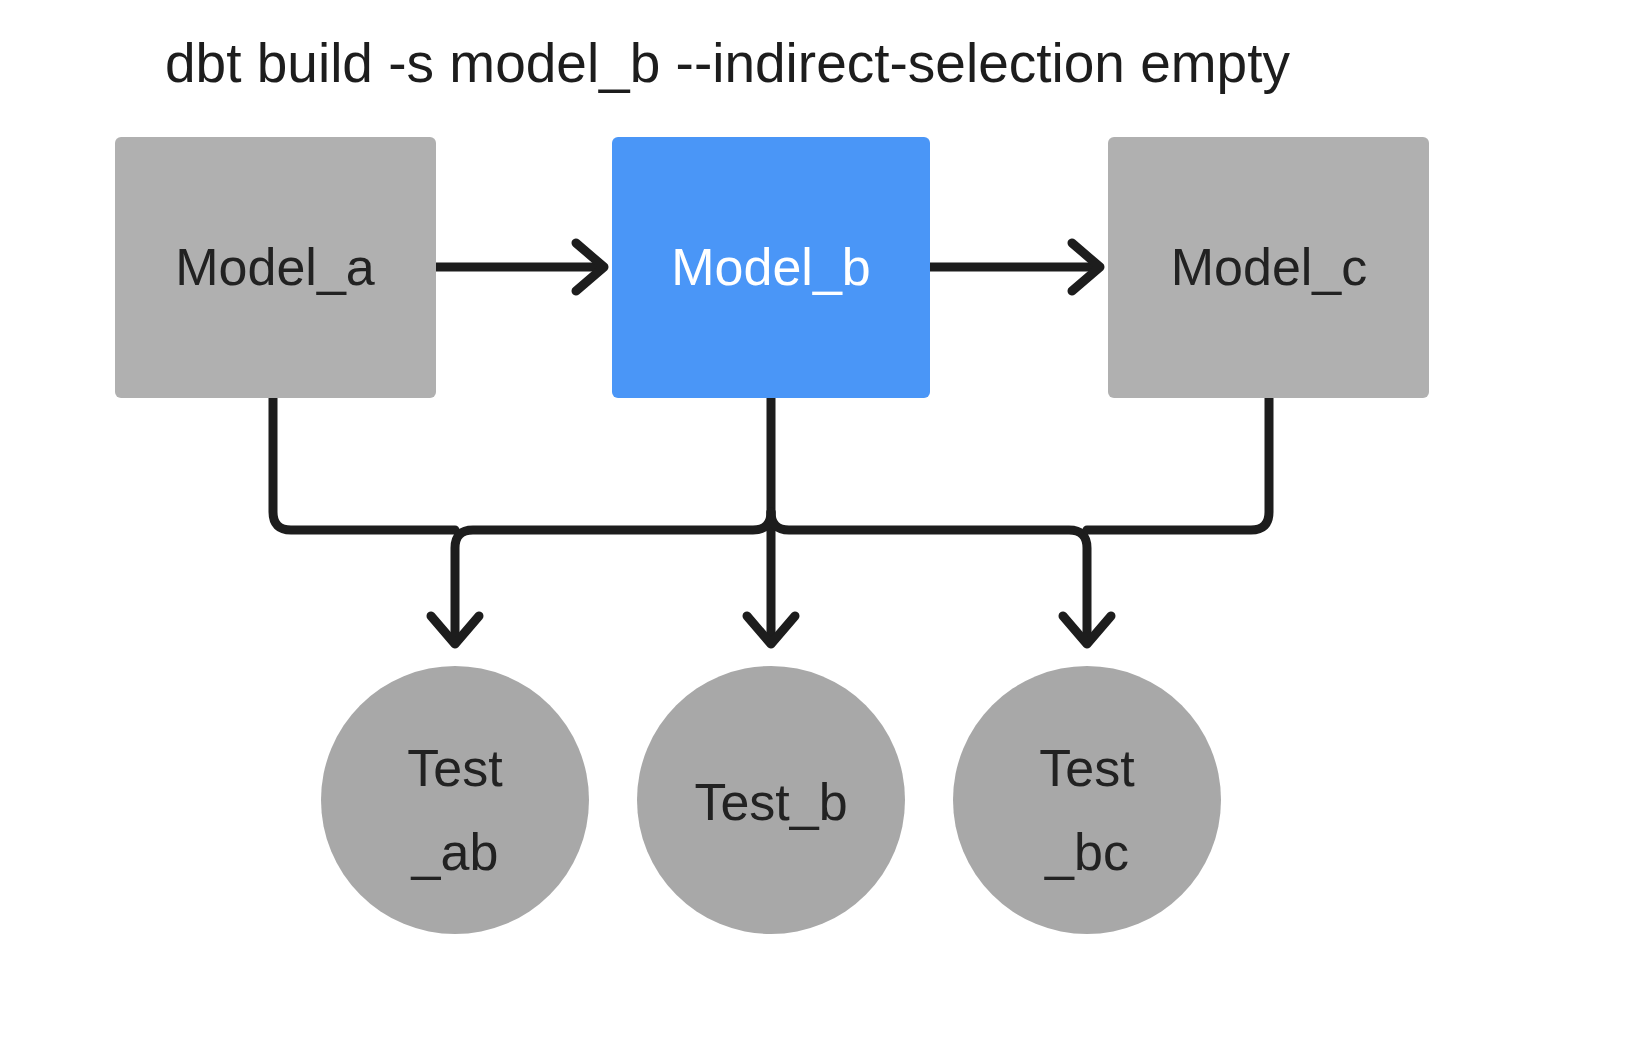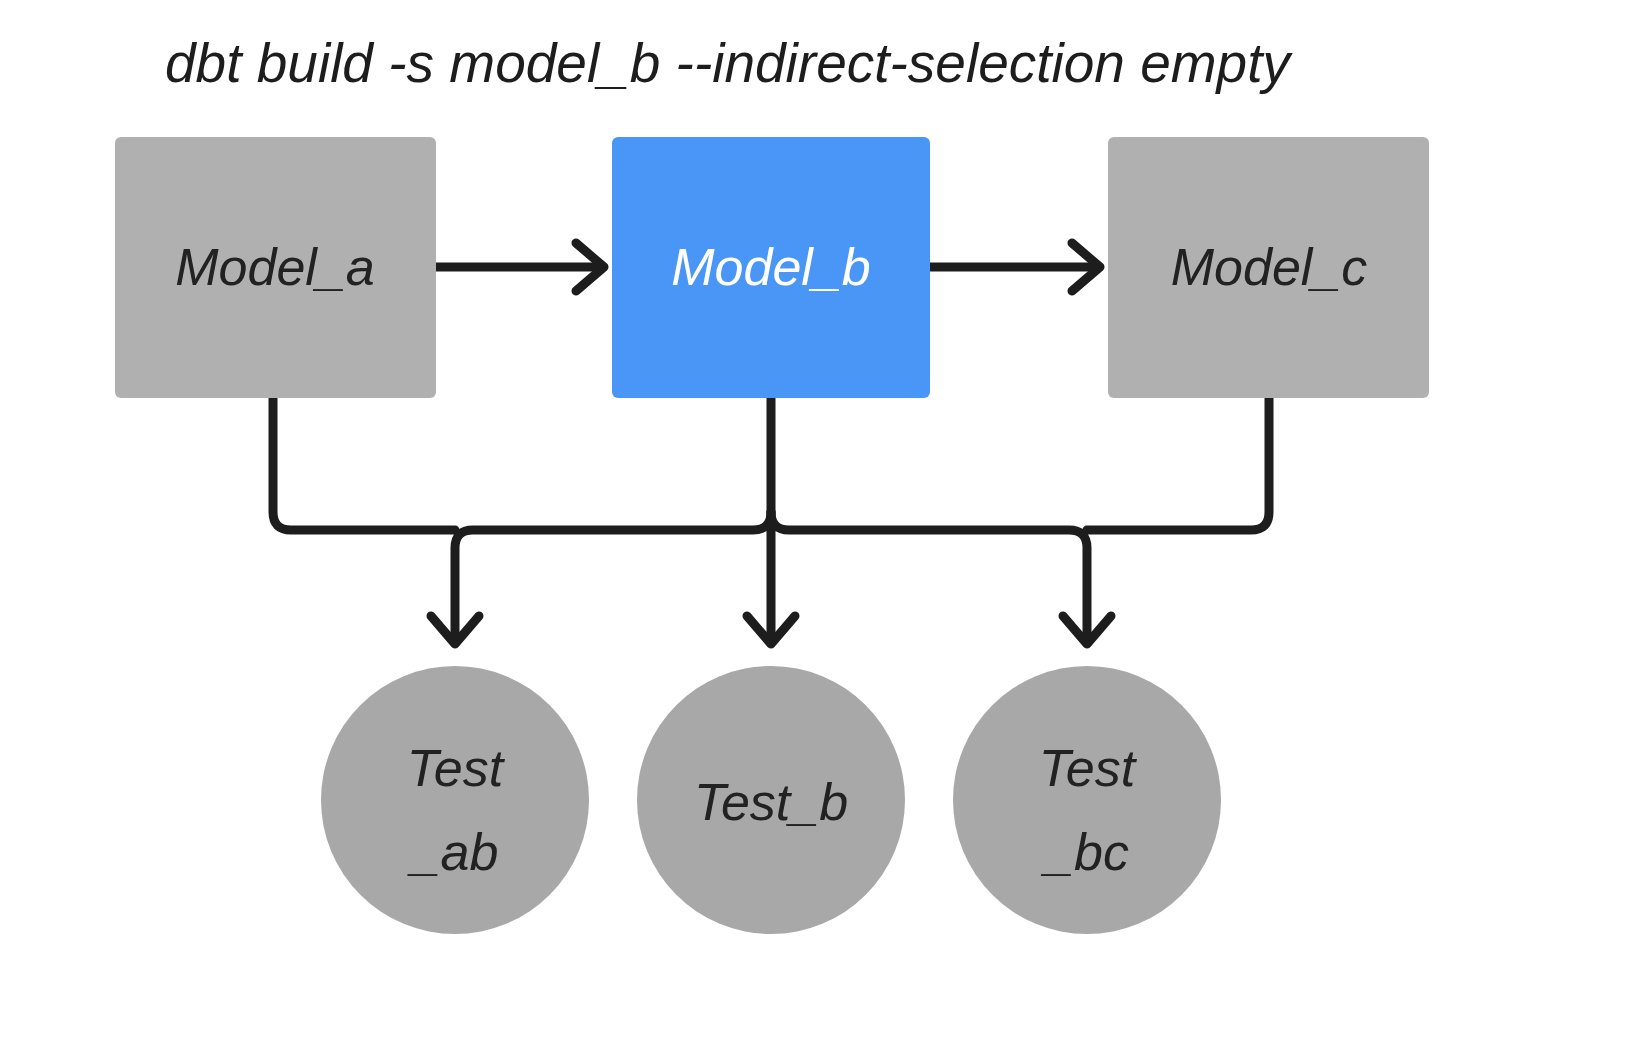--- a/index.html
+++ b/index.html
@@ -11,21 +11,20 @@
     width: 1630px;
     height: 1060px;
     overflow: hidden;
     font-family: "Liberation Sans", sans-serif;
   }
   #diagram-root {
     position: relative;
     width: 1630px;
     height: 1060px;
     background: #ffffff;
-    font-style: italic;
   }
   svg.canvas {
     display: block;
     width: 1630px;
     height: 1060px;
   }
   .node-label-box {
     font-family: "Liberation Sans", sans-serif;
     font-size: 52px;
     fill: #222222;

